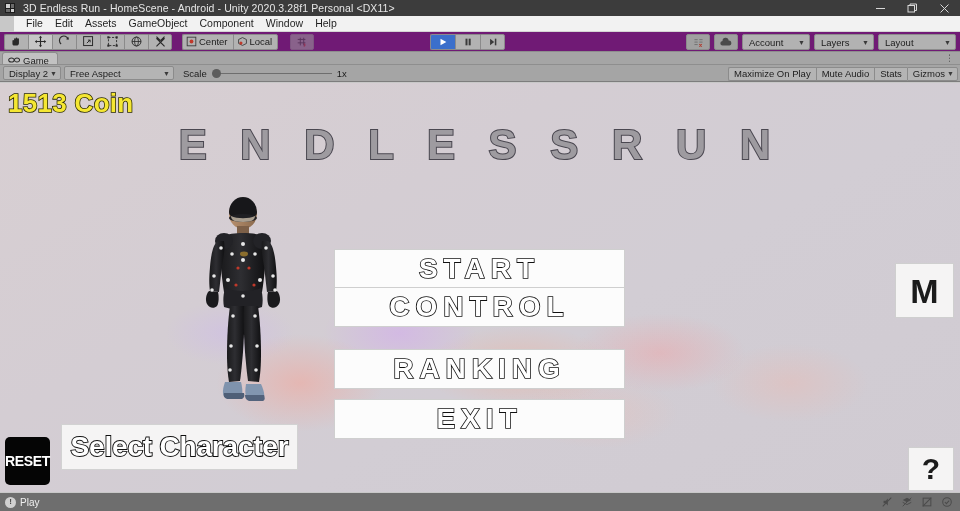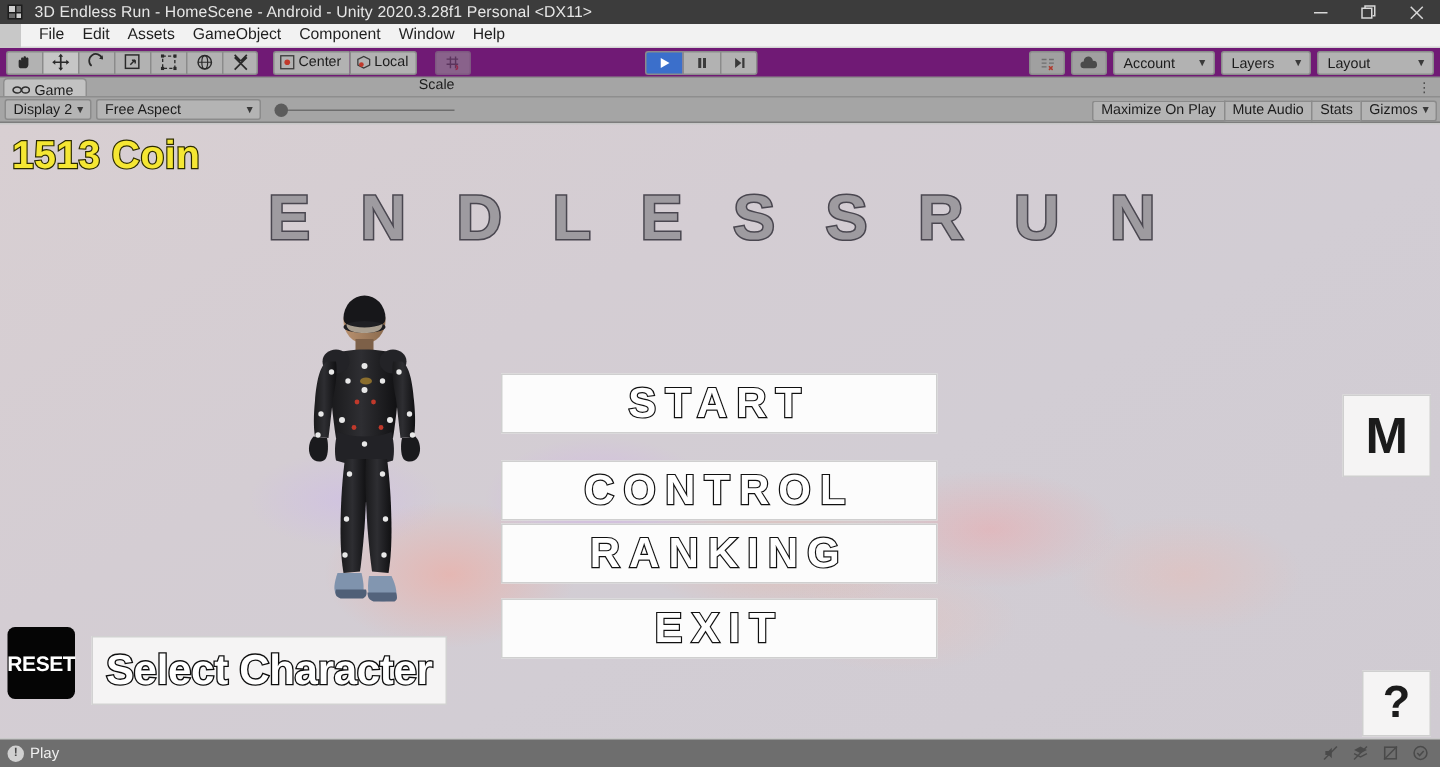--- a/index.html
+++ b/index.html
@@ -122,21 +122,21 @@
   .gtoolbar {
     position: absolute; left: 0; top: 64px; width: 960px; height: 18px;
     background: #a5a5a5; border-top: 1px solid #8e8e8e; border-bottom: 1px solid #7d7d7d;
     display: flex; align-items: center; gap: 3px; padding-left: 3px;
   }
   .g-dd {
     height: 14px; background: #b4b4b4; border: 1px solid #8b8b8b; border-radius: 2px;
     display: flex; align-items: center; justify-content: space-between;
     padding: 0 3px 0 5px; font-size: 9.5px; color: #1c1c1c;
   }
-  .scale-wrap { display: flex; align-items: flex-end; gap: 5px; margin-left: 6px; flex-direction: column; }
+  .scale-wrap { display: flex; align-items: flex-end; gap: 5px; margin-left: 6px; }
   .scale-label { font-size: 9.5px; color: #1c1c1c; }
   .slider { position: relative; width: 120px; height: 12px; display: flex; align-items: center; }
   .slider .track { position: absolute; left: 5px; right: 0; height: 1px; background: #6e6e6e; }
   .slider .knob { position: absolute; left: 0; width: 9px; height: 9px; border-radius: 50%; background: #5c5c5c; }
   .scale-val { font-size: 9.5px; color: #1c1c1c; }
   .g-right { position: absolute; right: 2px; top: 2px; display: flex; align-items: center; }
   .g-btn {
     height: 14px; background: #b4b4b4; border: 1px solid #8b8b8b; border-right: none;
     display: flex; align-items: center; padding: 0 5px;
     font-size: 9.5px; color: #1c1c1c; line-height: 12px;
@@ -201,21 +201,21 @@
     background: #f5f4f4; border: 1px solid #d2d2d2;
     display: flex; align-items: center; justify-content: center;
   }
   .select-char .lbl {
     font-size: 28px; font-weight: bold; color: #ffffff;
     -webkit-text-stroke: 1.8px #0e0e0e; paint-order: stroke fill;
     letter-spacing: -.2px;
   }
 
   .reset-btn {
-    position: absolute; left: 5px; top: 335px; width: 45px; height: 48px;
+    position: absolute; left: 5px; top: 354px; width: 45px; height: 48px;
     background: #050505; border-radius: 5px;
     display: flex; align-items: center; justify-content: center;
   }
   .reset-btn .lbl { font-size: 14px; font-weight: bold; color: #ffffff; letter-spacing: -.3px; }
 
   .sq-btn {
     position: absolute; background: #f5f4f4; border: 1px solid #cfcfcf;
     display: flex; align-items: center; justify-content: center;
   }
   .sq-btn .lbl { font-weight: bold; color: #1b1b1b; line-height: 1; }
@@ -522,21 +522,21 @@
       </g>
 
       <ellipse cx="68" cy="66" rx="4" ry="2.4" fill="#9c7a2e" opacity=".85"></ellipse>
 
       <path d="M55 28c6 3 18 3 24 0 0 3-2 6-12 6s-12-3-12-6z" fill="#d8c9b4" opacity=".75"></path>
     </svg>
 
     <div class="menu-btn" style="top:166px">
       <span class="lbl">START</span>
     </div>
-    <div class="menu-btn" style="top:224px">
+    <div class="menu-btn" style="top:204px">
       <span class="lbl">CONTROL</span>
     </div>
     <div class="menu-btn" style="top:266px">
       <span class="lbl">RANKING</span>
     </div>
     <div class="menu-btn" style="top:316px">
       <span class="lbl">EXIT</span>
     </div>
 
     <div class="select-char">

